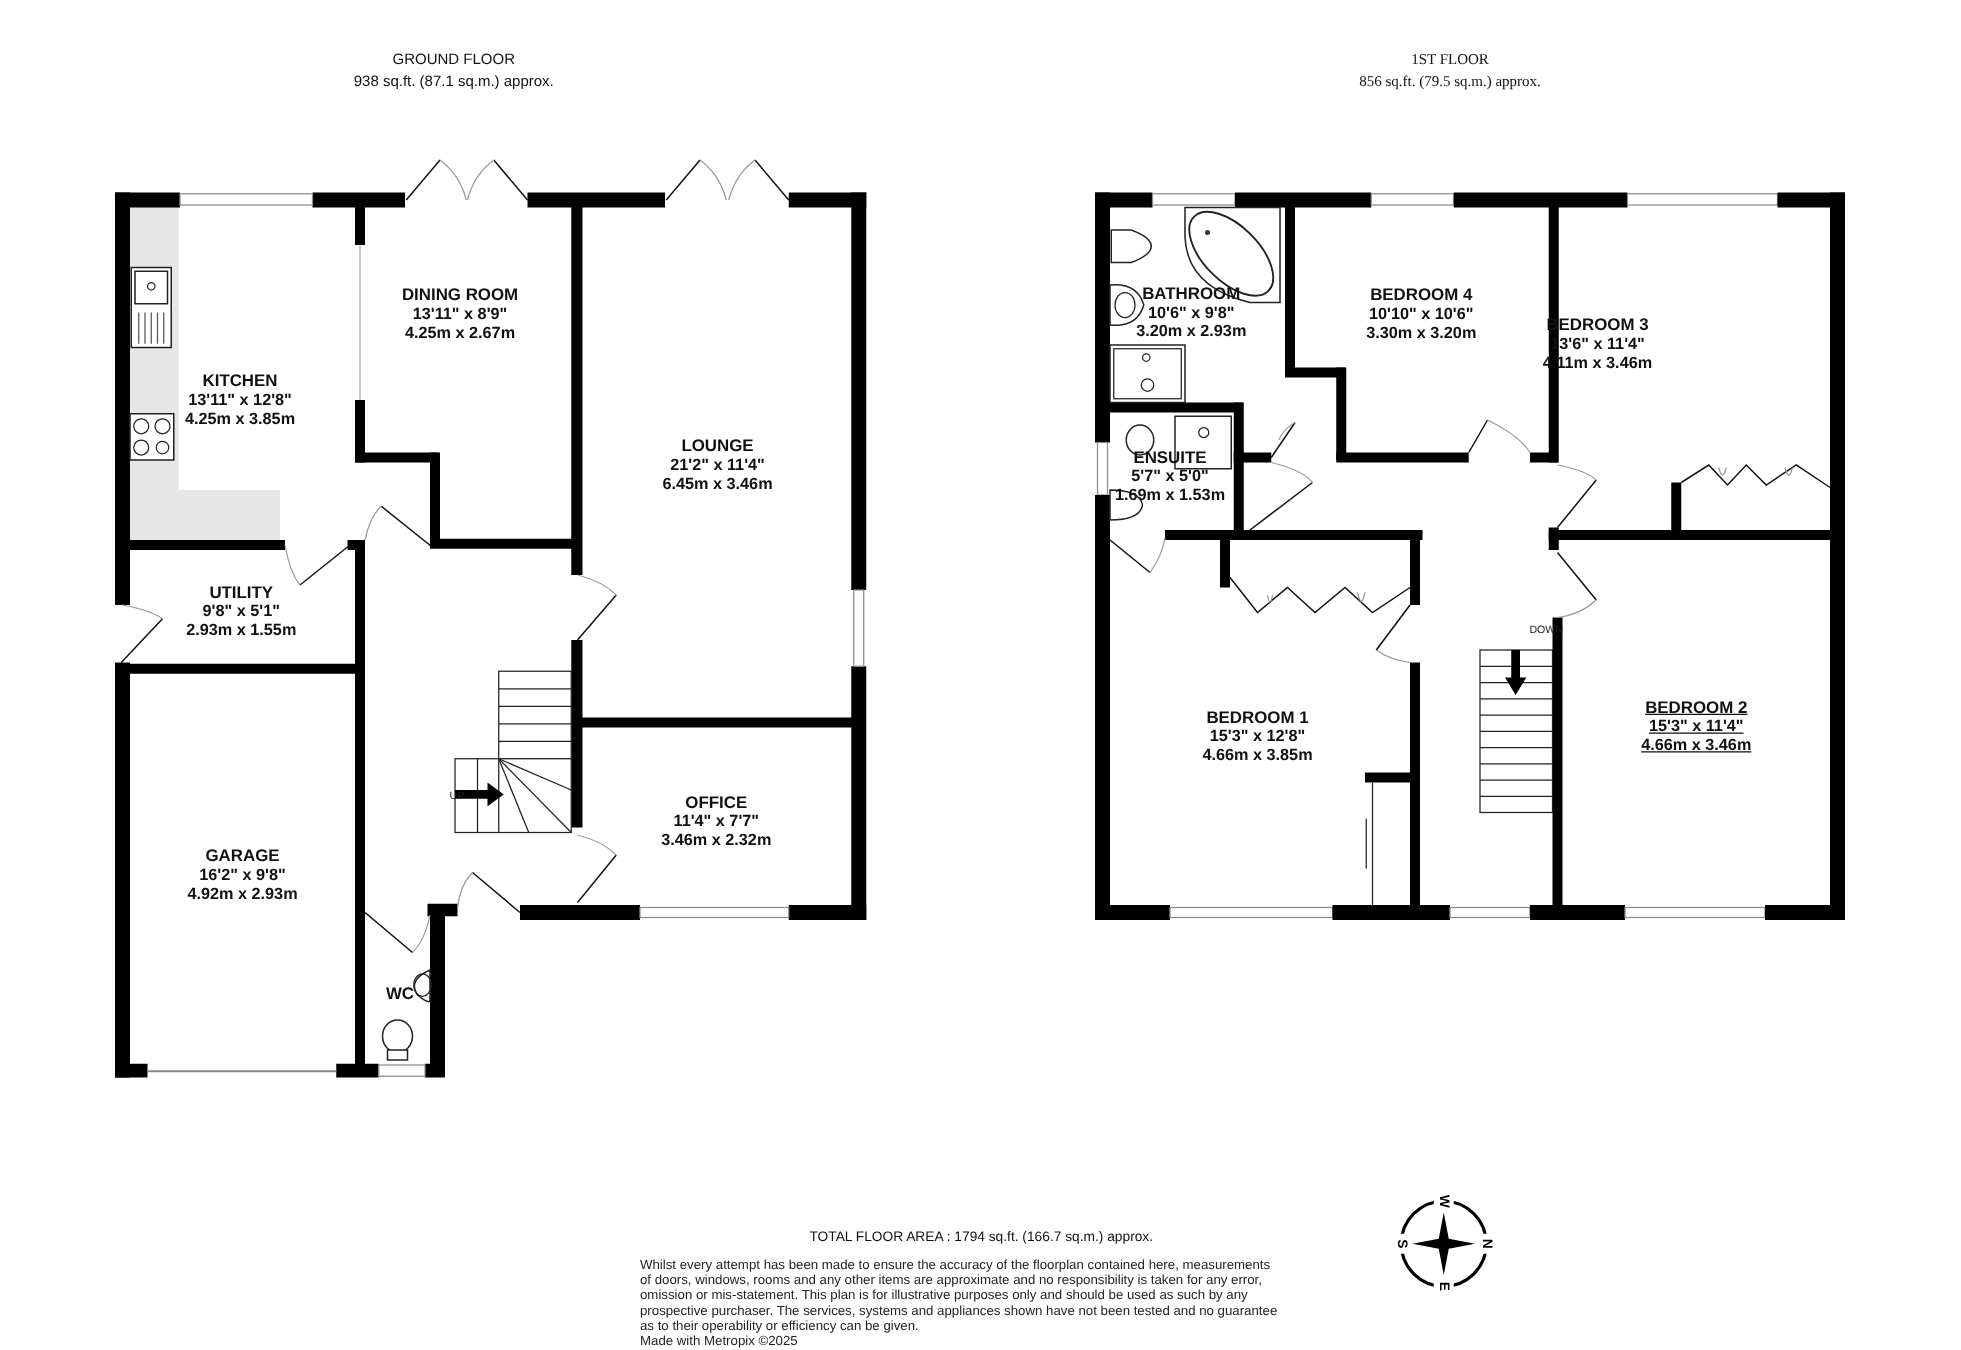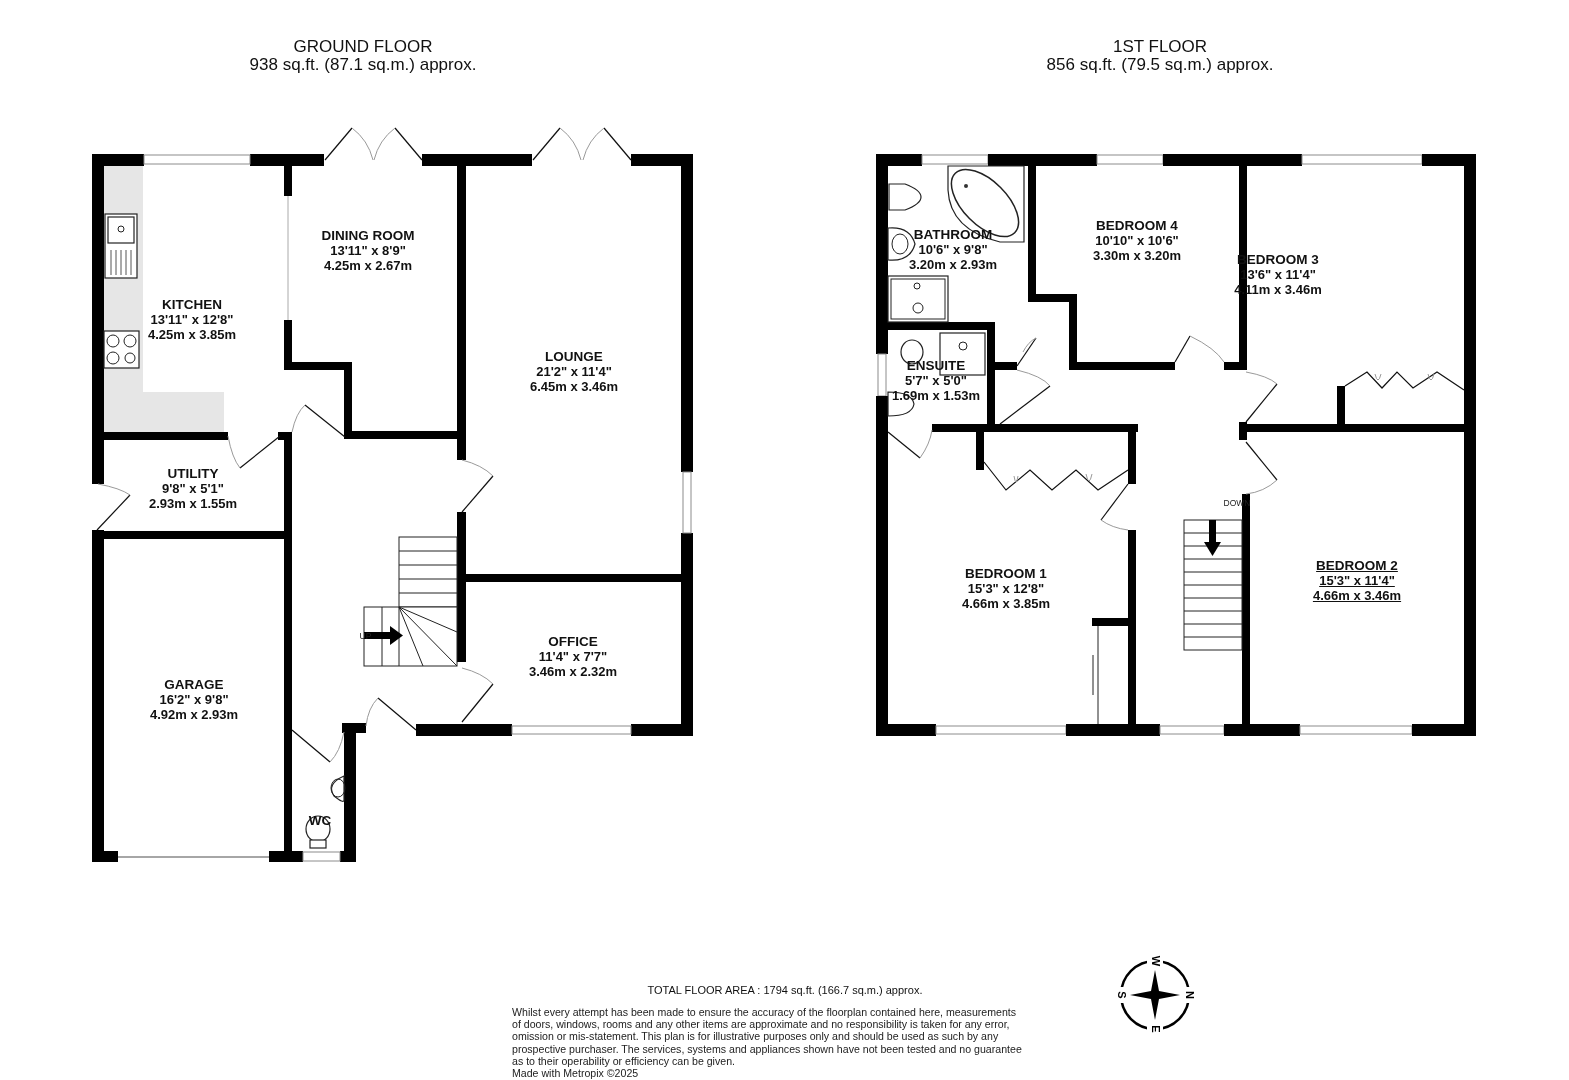--- a/index.html
+++ b/index.html
@@ -1,34 +1,34 @@
 <!DOCTYPE html>
 <html><head>
 <meta charset="utf-8">
 <style>
   html, body { margin: 0; padding: 0; background: #ffffff; }
   body { width: 1569px; height: 1080px; position: relative; overflow: hidden; font-family: "Liberation Sans", sans-serif; color: #000; }
-  .floor-header { position: absolute; text-align: center; font-size: 17px; line-height: 18px; color: #111; }
+  .floor-header { position: absolute; text-align: center; font-size: 12px; line-height: 18px; color: #111; }
   .floor-header div { white-space: nowrap; }
   svg.plan { position: absolute; left: 0; top: 0; }
   .room-label { position: absolute; text-align: center; font-weight: bold; font-size: 13px; line-height: 15px; color: #111; white-space: nowrap; transform: translateX(-50%); }
   .room-label .name { font-size: 13.5px; }
   .stair-label { position: absolute; font-size: 8.5px; color: #222; transform: translateX(-50%); }
   .footer-total { position: absolute; left: 540px; width: 490px; top: 984px; text-align: center; font-size: 11px; color: #111; }
   .footer-disclaimer { position: absolute; left: 512px; width: 546px; top: 1006px; font-size: 10.6px; line-height: 12.2px; color: #222; }
   .compass { position: absolute; left: 1112px; top: 952px; width: 86px; height: 86px; }
 </style>
 </head>
 <body>
 
 <div class="floor-header" style="left:213px; width:300px; top:38px;">
   <div>GROUND FLOOR</div>
   <div>938 sq.ft. (87.1 sq.m.) approx.</div>
 </div>
-<div class="floor-header" style="left:1010px; width:300px; top:38px;">
+<div class="floor-header" style="left:1010px; width:300px; top:38px;font-family:Liberation Serif, serif;">
   <div>1ST FLOOR</div>
   <div>856 sq.ft. (79.5 sq.m.) approx.</div>
 </div>
 
 <svg class="plan" width="1569" height="1080" viewBox="0 0 1569 1080">
   <defs>
     <style>
       .w { fill: #000; }
       .win { fill: #fff; stroke: #8c8c8c; stroke-width: 1; }
       .door { stroke: #111; stroke-width: 1.2; fill: none; }
@@ -312,31 +312,31 @@
 <div class="room-label" style="left:573px; top:634px;">
   <div class="name">OFFICE</div>
   <div>11'4"  x 7'7"</div>
   <div>3.46m  x 2.32m</div>
 </div>
 <div class="room-label" style="left:194px; top:677px;">
   <div class="name">GARAGE</div>
   <div>16'2"  x 9'8"</div>
   <div>4.92m  x 2.93m</div>
 </div>
-<div class="room-label" style="left:320px; top:813px;text-align:center;">
+<div class="room-label" style="left:320px; top:787px;text-align:center;">
   <div class="name">WC</div>
 </div>
 <div class="stair-label" style="left:348px; top:631px;padding-left:35px;">UP</div>
 
 <div class="room-label" style="left:953px; top:227px;">
   <div class="name">BATHROOM</div>
   <div>10'6"  x 9'8"</div>
   <div>3.20m  x 2.93m</div>
 </div>
-<div class="room-label" style="left:1137px; top:218px;">
+<div class="room-label" style="left:1137px; top:228px;">
   <div class="name">BEDROOM 4</div>
   <div>10'10"  x 10'6"</div>
   <div>3.30m  x 3.20m</div>
 </div>
 <div class="room-label" style="left:1278px; top:252px;">
   <div class="name">BEDROOM 3</div>
   <div>13'6"  x 11'4"</div>
   <div>4.11m  x 3.46m</div>
 </div>
 <div class="room-label" style="left:936px; top:358px;">

